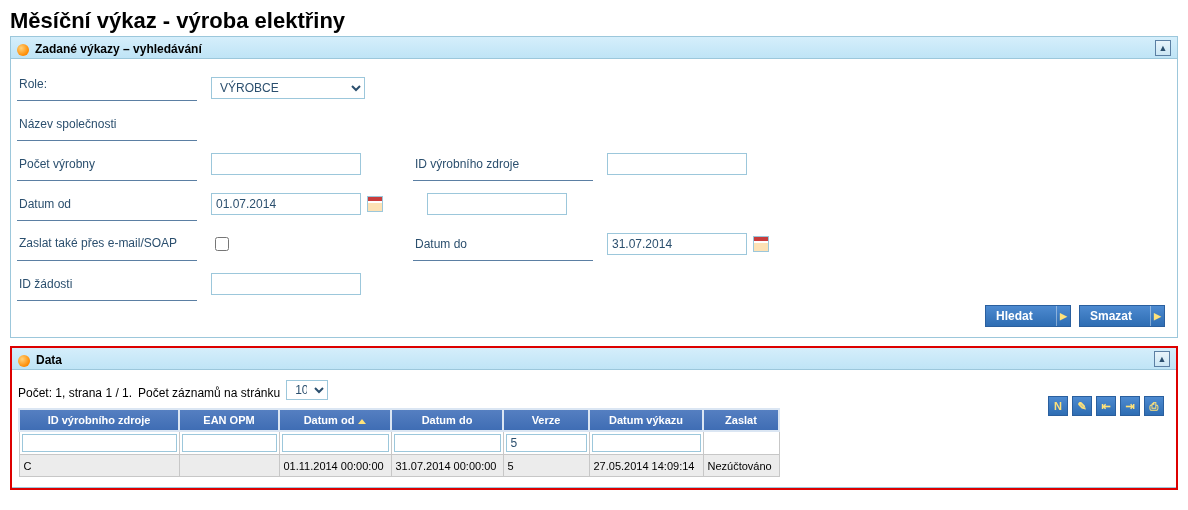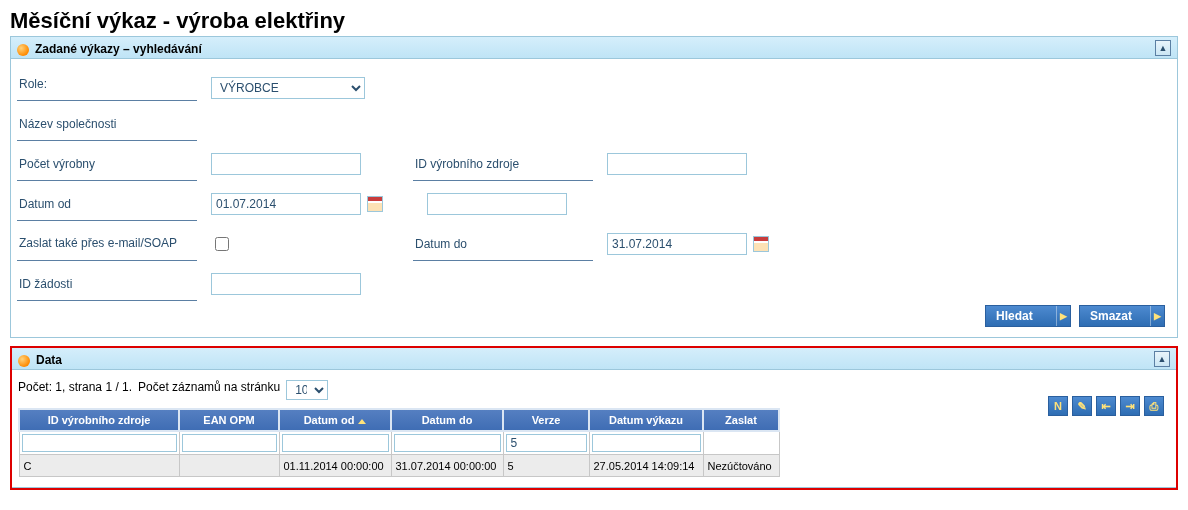--- a/index.html
+++ b/index.html
@@ -155,21 +155,21 @@
   }
   .data-wrap .panel-body{
     padding:6px 6px 10px 6px;
   }
   .data-panel-header{
     display:flex;
     align-items:flex-end;
   }
   .pager-row{
     display:flex;
-    align-items:flex-start;
+    align-items:flex-end;
     gap:6px;
     margin:4px 0 8px 0;
     color:#000;
   }
   .pager-row select{
     height:20px;
     width:42px;
   }
   table.grid{
     border-collapse:collapse;

